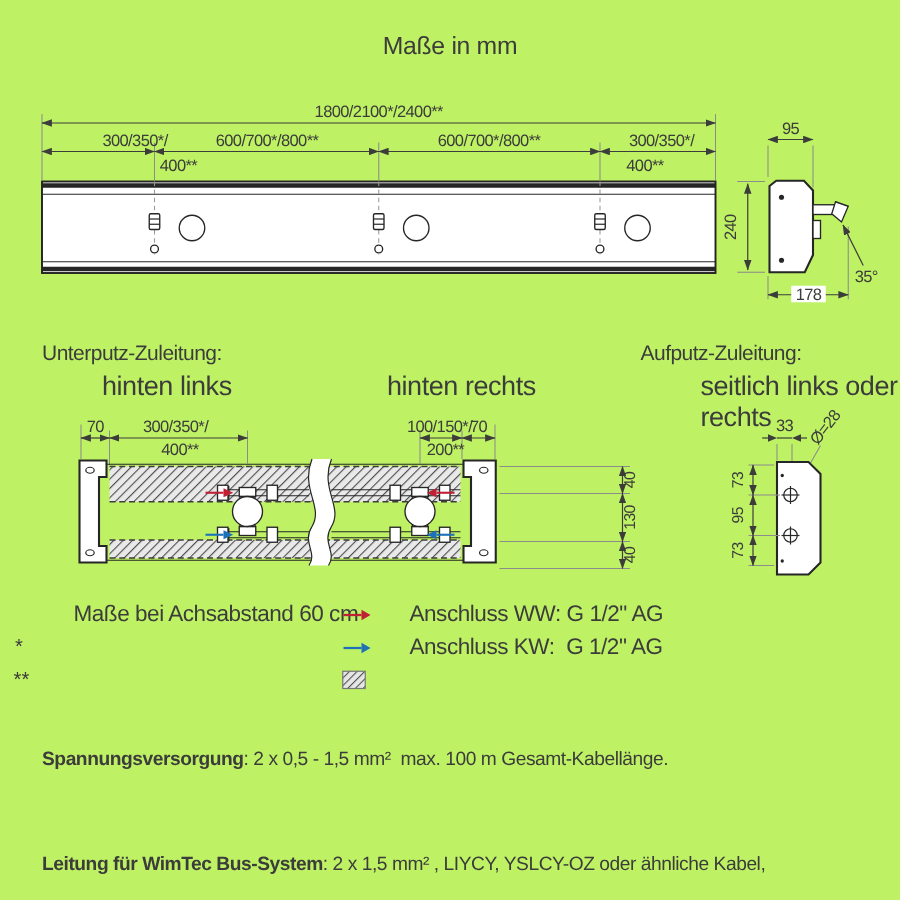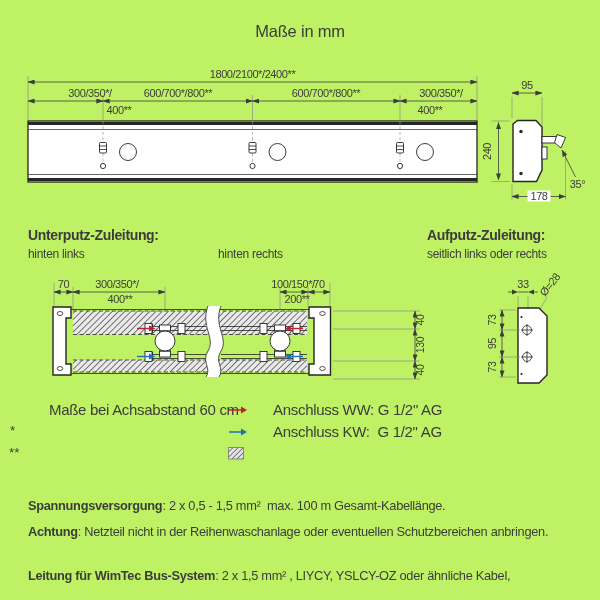--- a/index.html
+++ b/index.html
@@ -1,21 +1,21 @@
 <!DOCTYPE html>
 <html><head>
 <meta charset="utf-8">
 <style>
   html,body{margin:0;padding:0;background:#fff;}
   #page{position:relative;width:600px;height:600px;background:#bef264;overflow:hidden;
         font-family:"Liberation Sans",sans-serif;color:#3c3c3b;}
   .abs{position:absolute;}
   .title{left:0;top:22px;width:600px;text-align:center;font-size:16.5px;letter-spacing:-0.2px;}
-  .sechead{font-size:14px;font-weight:bold;letter-spacing:-0.35px;}
-  .subhead{font-size:12px;letter-spacing:-0.3px;}
+  .sechead{font-size:14px;font-weight:normal;letter-spacing:-0.35px;}
+  .subhead{font-size:18px;letter-spacing:-0.3px;margin-left:40px;}
   .legend-marker{font-size:13.5px;width:16px;}
   .legend-text{font-size:15px;letter-spacing:-0.3px;white-space:pre;margin-left:21px;}
   .note{font-size:12.8px;letter-spacing:-0.3px;white-space:pre-wrap;}
   .note b{letter-spacing:-0.3px;}
   svg{position:absolute;left:0;overflow:visible;}
   .dl{stroke:#3c3c3b;stroke-width:0.8;fill:none;}
   .ext{stroke:#8c8c8c;stroke-width:0.7;fill:none;}
   .cl{stroke:#9a9a9a;stroke-width:0.7;fill:none;stroke-dasharray:3 2.4;}
   .ol{stroke:#262626;stroke-width:1.4;fill:#fff;}
   .thin{stroke:#262626;stroke-width:0.9;fill:#fff;}
@@ -309,18 +309,17 @@
       <pattern id="hpl" width="3.6" height="3.6" patternUnits="userSpaceOnUse" patternTransform="rotate(45)">
         <rect width="3.6" height="3.6" fill="#e6e6e6"></rect>
         <line x1="0" y1="0" x2="0" y2="3.6" stroke="#4d4d4d" stroke-width="1.4"></line>
       </pattern>
     </defs>
     <rect x="0.5" y="0.5" width="15" height="11.5" fill="url(#hpl)" stroke="#777" stroke-width="0.8"></rect>
   </svg>
 
   <div class="abs note" style="left:28px;top:498px;width:560px"><b>Spannungsversorgung</b><span>: 2 x 0,5 - 1,5 mm²  max. 100 m Gesamt-Kabellänge.</span></div>
 
-  <div class="abs note" style="left:28px;top:524px;width:560px"><b>Achtung</b><span>: Netzteil nicht in der Reihenwaschanlage oder eventuellen Schutzbereichen anbringen.</span></div>
 
   <div class="abs note" style="left:28px;top:568px;width:560px"><b>Leitung für WimTec Bus-System</b><span>: 2 x 1,5 mm² , LIYCY, YSLCY-OZ oder ähnliche Kabel,</span><br>
     </div>
 
 </div>
 
 </body></html>

